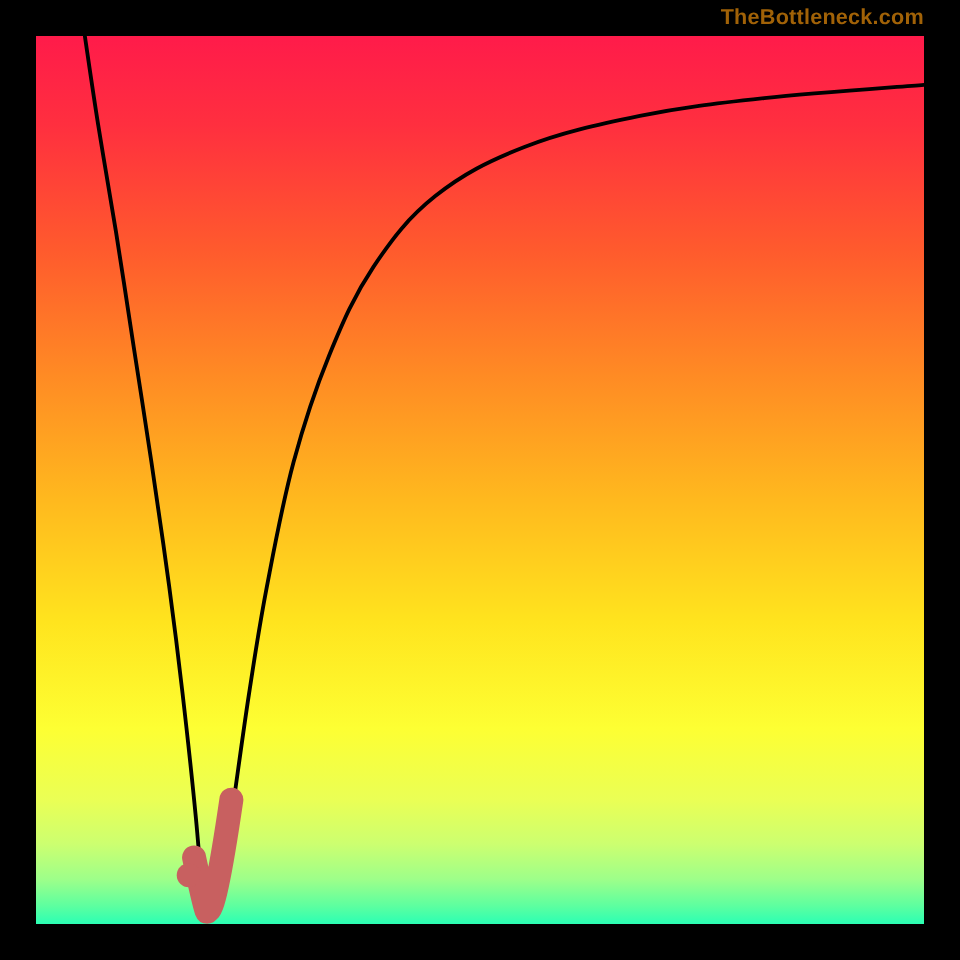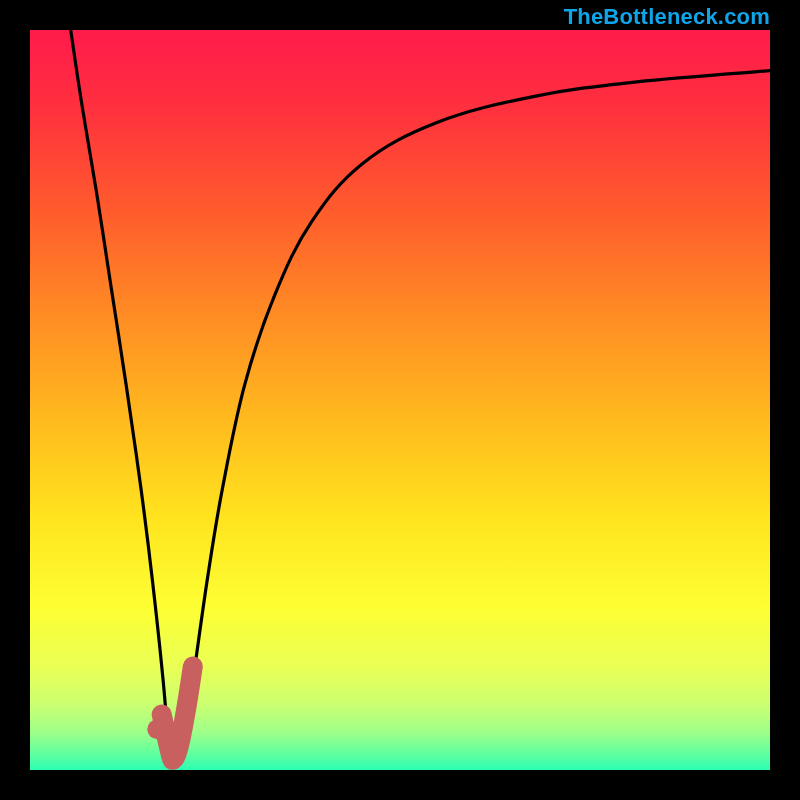--- a/index.html
+++ b/index.html
@@ -28,23 +28,23 @@
   }
   .gradient {
     position: absolute;
     inset: 0;
   }
   .watermark {
     position: absolute;
     top: 4px;
     right: 30px;
     font-family: Arial, Helvetica, sans-serif;
-    font-size: 22px;
+    font-size: 18px;
     font-weight: 600;
-    color: #0ea5e9;
+    color: #a16207;
     letter-spacing: 0.2px;
   }
   svg.overlay {
     position: absolute;
     inset: 0;
   }
 </style>
 </head>
 <body>
 

